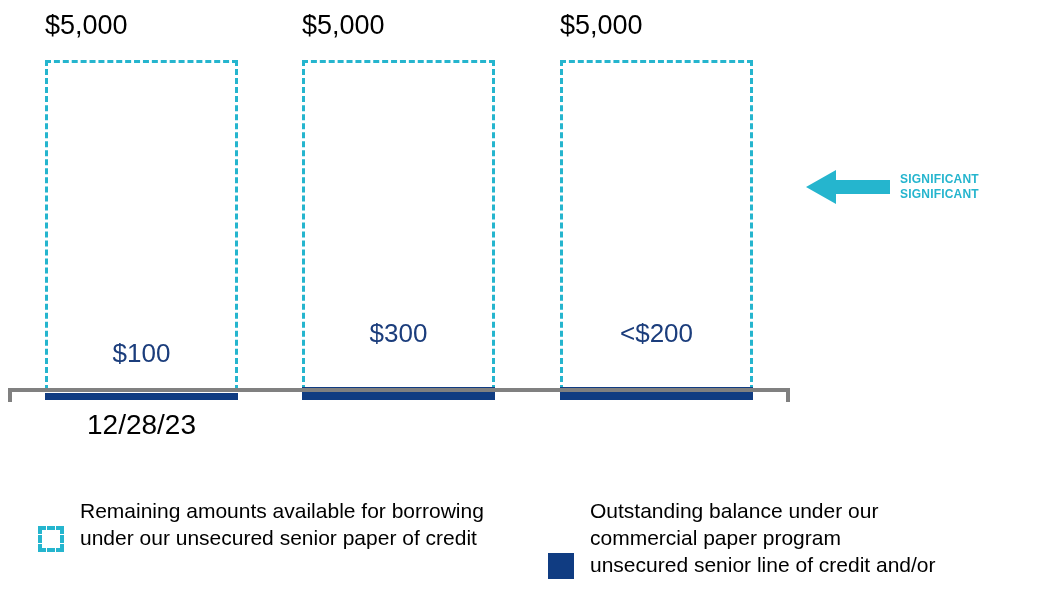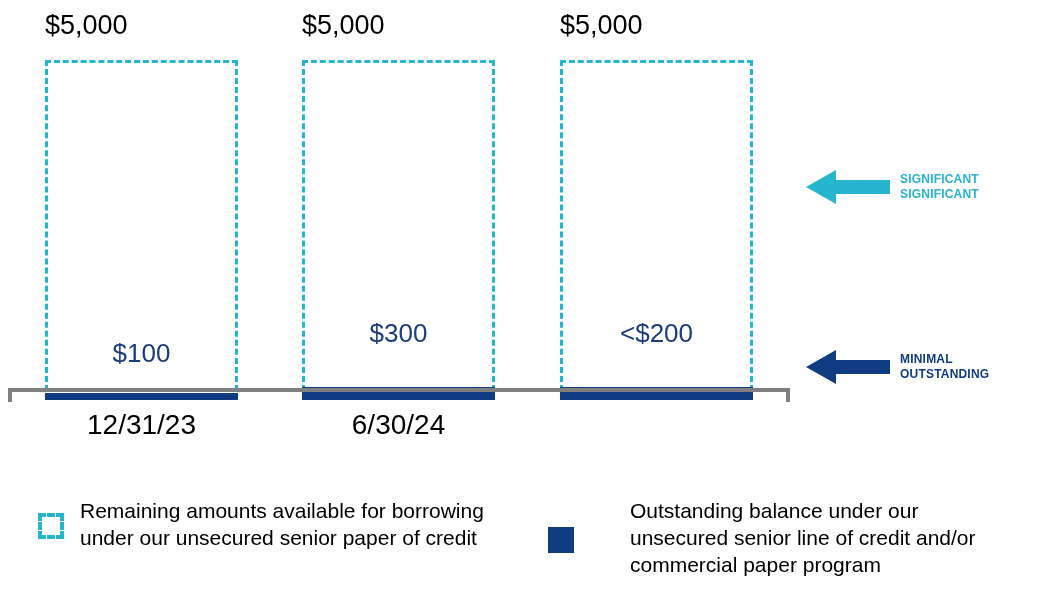--- a/index.html
+++ b/index.html
@@ -153,24 +153,24 @@
   .legend {
     position: absolute;
     left: 0;
     top: 492px;
     width: 1050px;
     height: 115px;
   }
   .legend-item {
     position: absolute;
     display: flex;
-    align-items: center;
+    align-items: flex-end;
   }
   .legend-item.left  { left: 38px;  top: 6px; width: 500px; }
-  .legend-item.right { left: 548px; top: 6px; width: 470px; gap: 40px; }
+  .legend-item.right { left: 548px; top: 6px; width: 470px; }
 
   .swatch {
     width: 26px;
     height: 26px;
     flex: 0 0 auto;
     margin-top: 3px;
     box-sizing: border-box;
   }
   .swatch.dashed { border: 4px dashed #25B5CE; background: #ffffff; }
   .swatch.solid  { background: #103C82; }
@@ -211,60 +211,48 @@
 
     <div class="inner-label g0">$100</div>
     <div class="inner-label g1">$300</div>
     <div class="inner-label g2">&lt;$200</div>
 
     <div class="axis-line"></div>
     <div class="axis-tick left"></div>
     <div class="axis-tick right"></div>
 
     <div class="cat-label g0">
-      <span>12/31/23</span>
-    </div>
-    <div class="cat-label g1">
-      <span>6/30/24</span>
+      <span>12/28/23</span>
     </div>
   </div>
 
   <div class="annotation significant">
     <svg class="arrow-left" viewBox="0 0 84 38">
       <polygon points="0,19 30,2 30,12 84,12 84,26 30,26 30,36" fill="#25B5CE"></polygon>
     </svg>
     <div class="ann-text cyan">
       <span class="ln">SIGNIFICANT</span>
       <span class="ln">SIGNIFICANT</span>
     </div>
   </div>
 
-  <div class="annotation minimal">
-    <svg class="arrow-left" viewBox="0 0 84 38">
-      <polygon points="0,19 30,2 30,12 84,12 84,26 30,26 30,36" fill="#103C82"></polygon>
-    </svg>
-    <div class="ann-text navy">
-      <span class="ln">MINIMAL</span>
-      <span class="ln">OUTSTANDING</span>
-    </div>
-  </div>
 
   <div class="legend">
 
     <div class="legend-item left">
       <span class="swatch dashed"></span>
       <span class="legend-text">
         <span class="ln">Remaining amounts available for borrowing</span>
         <span class="ln">under our unsecured senior paper of credit</span>
       </span>
     </div>
 
     <div class="legend-item right">
       <span class="swatch solid"></span>
       <span class="legend-text">
         <span class="ln">Outstanding balance under our</span>
+        <span class="ln">commercial paper program</span>
         <span class="ln">unsecured senior line of credit and/or</span>
-        <span class="ln">commercial paper program</span>
       </span>
     </div>
   </div>
 
 </div>
 
 </body></html>

